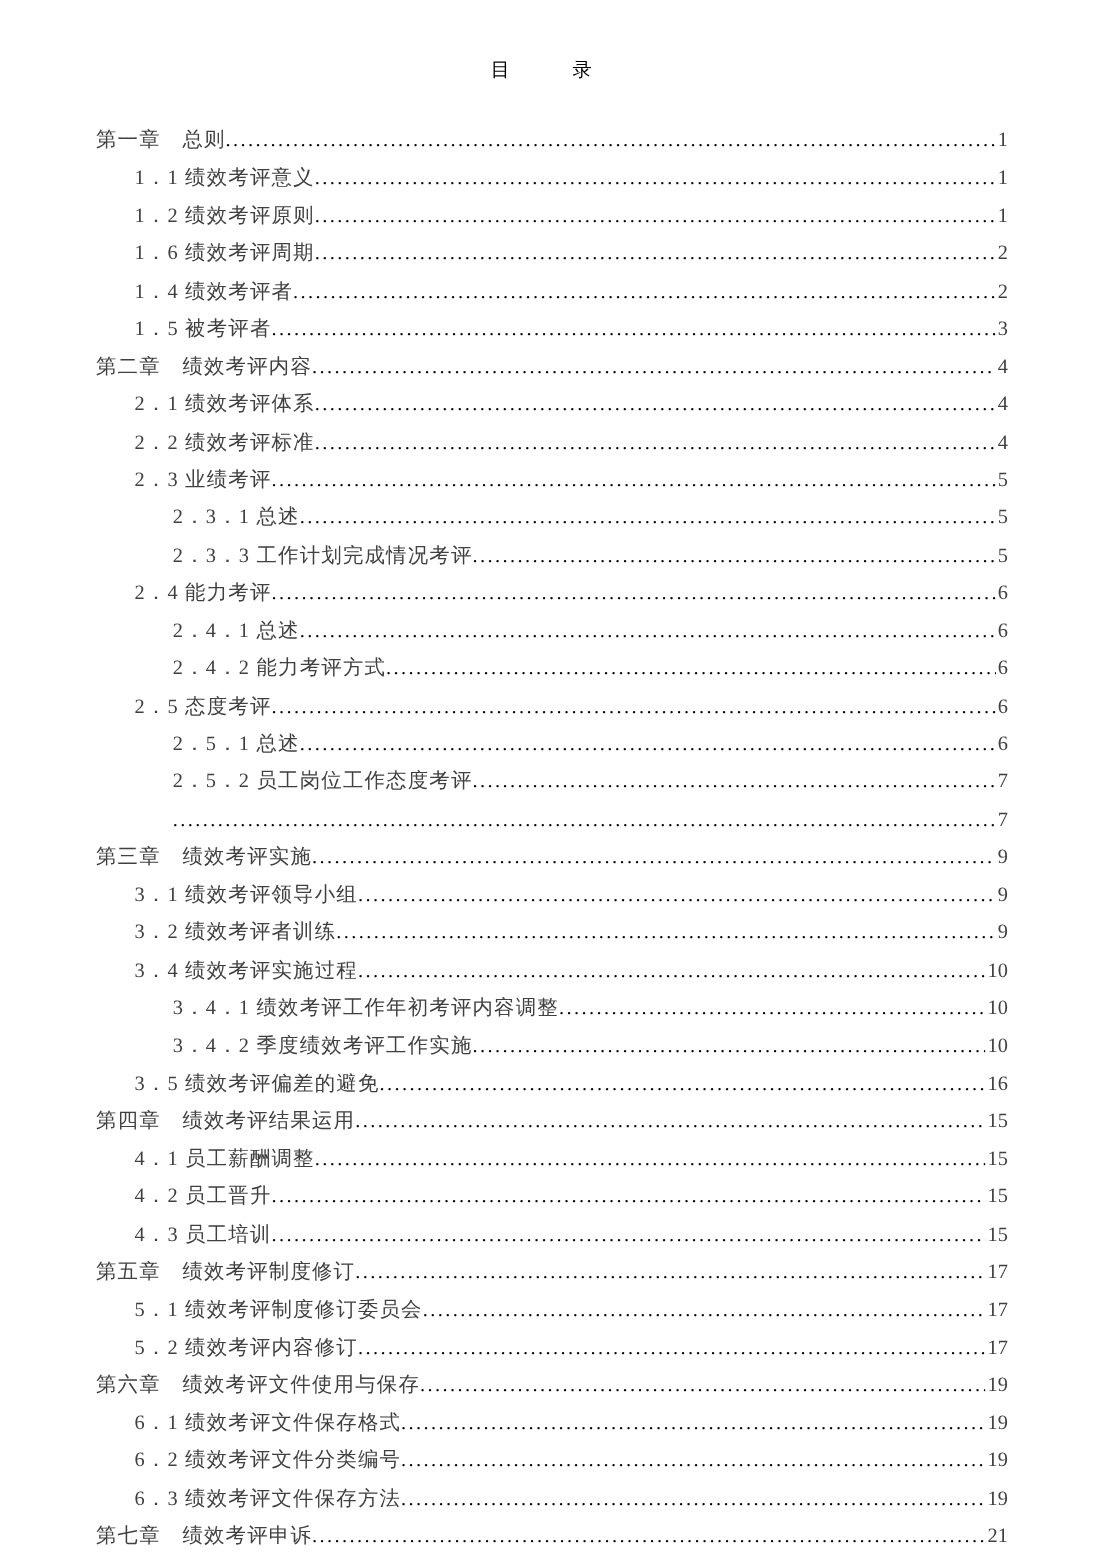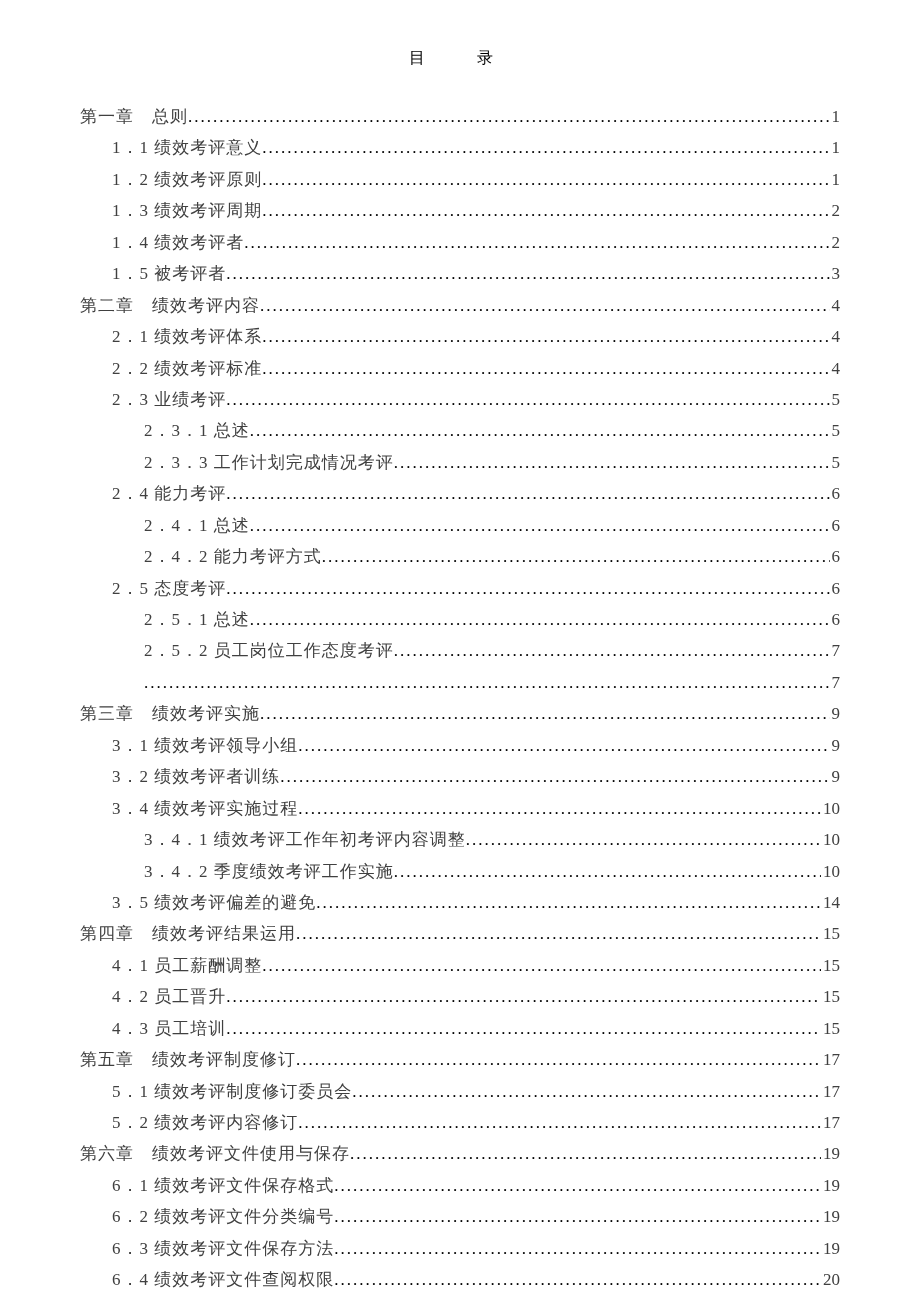--- a/index.html
+++ b/index.html
@@ -68,21 +68,21 @@
         <span class="toc-label">1．1 绩效考评意义</span>
         <span class="toc-dots"></span>
         <span class="toc-page">1</span>
       </div>
       <div class="toc-entry indent-1">
         <span class="toc-label">1．2 绩效考评原则</span>
         <span class="toc-dots"></span>
         <span class="toc-page">1</span>
       </div>
       <div class="toc-entry indent-1">
-        <span class="toc-label">1．3 绩效考评周期</span>
+        <span class="toc-label">1．6 绩效考评周期</span>
         <span class="toc-dots"></span>
         <span class="toc-page">2</span>
       </div>
       <div class="toc-entry indent-1">
         <span class="toc-label">1．4 绩效考评者</span>
         <span class="toc-dots"></span>
         <span class="toc-page">2</span>
       </div>
       <div class="toc-entry indent-1">
         <span class="toc-label">1．5 被考评者</span>
@@ -179,21 +179,21 @@
         <span class="toc-page">10</span>
       </div>
       <div class="toc-entry indent-2">
         <span class="toc-label">3．4．2 季度绩效考评工作实施</span>
         <span class="toc-dots"></span>
         <span class="toc-page">10</span>
       </div>
       <div class="toc-entry indent-1">
         <span class="toc-label">3．5 绩效考评偏差的避免</span>
         <span class="toc-dots"></span>
-        <span class="toc-page">14</span>
+        <span class="toc-page">16</span>
       </div>
       <div class="toc-entry indent-0">
         <span class="toc-label">第四章　绩效考评结果运用</span>
         <span class="toc-dots"></span>
         <span class="toc-page">15</span>
       </div>
       <div class="toc-entry indent-1">
         <span class="toc-label">4．1 员工薪酬调整</span>
         <span class="toc-dots"></span>
         <span class="toc-page">15</span>
@@ -235,25 +235,20 @@
       </div>
       <div class="toc-entry indent-1">
         <span class="toc-label">6．2 绩效考评文件分类编号</span>
         <span class="toc-dots"></span>
         <span class="toc-page">19</span>
       </div>
       <div class="toc-entry indent-1">
         <span class="toc-label">6．3 绩效考评文件保存方法</span>
         <span class="toc-dots"></span>
         <span class="toc-page">19</span>
-      </div>
-      <div class="toc-entry indent-1">
-        <span class="toc-label">6．4 绩效考评文件查阅权限</span>
-        <span class="toc-dots"></span>
-        <span class="toc-page">20</span>
       </div>
       <div class="toc-entry indent-0">
         <span class="toc-label">第七章　绩效考评申诉</span>
         <span class="toc-dots"></span>
         <span class="toc-page">21</span>
       </div>
       <div class="toc-entry indent-1">
         <span class="toc-label">7．1 申诉条件</span>
         <span class="toc-dots"></span>
         <span class="toc-page">21</span>

